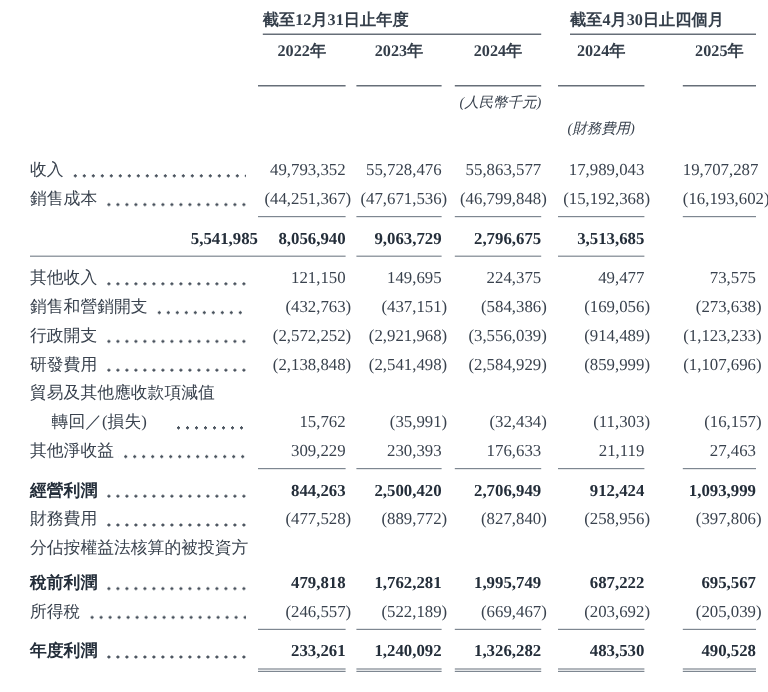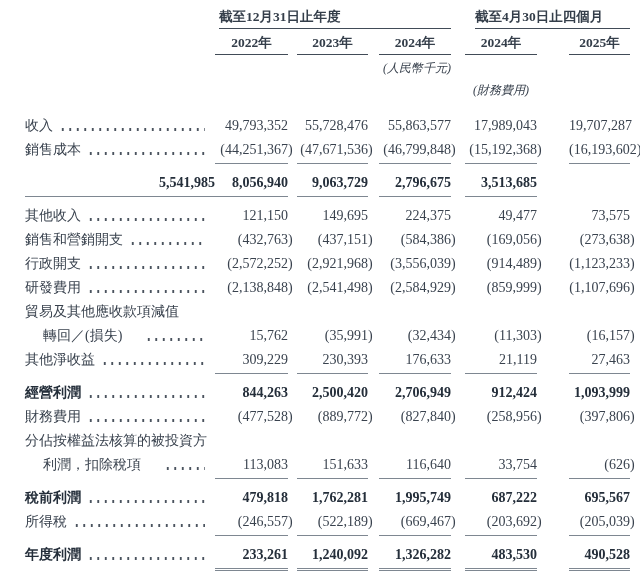--- a/index.html
+++ b/index.html
@@ -32,21 +32,21 @@
     text-align:left; font-weight:bold; font-size:13.5px; color:#343e4a;
     border-bottom:1.5px solid #414b57; padding-bottom:3px; line-height:17px;
     white-space:nowrap;
   }
   .gcell.g1 { margin-left:4px; }
   .gcell.g2 { margin-left:24px; }
 
   .yrow { padding-top:6px; }
   .ycell {
     text-align:center; font-weight:bold; font-size:13.5px; color:#343e4a;
-    border-bottom:1px solid #414b57; padding-bottom:3px; line-height:16px;
+    border-bottom:1px solid #414b57; padding-bottom:20px; line-height:16px;
     white-space:nowrap;
   }
   .note { font-style:italic; font-size:12px; color:#39424e; white-space:nowrap; }
   .unit-row { padding-top:5px; line-height:16px; }
   .unit-row .note { text-align:right; }
   .unaud-row { padding-top:7px; line-height:15px; }
   .unaud-row .note { text-align:center; }
 
   
   .tbody { margin-top:14px; }
@@ -234,31 +234,20 @@
       <div class="grid-row row">
         <div class="lab">
           <span class="lt">分佔按權益法核算的被投資方</span>
         </div>
         <div class="num"></div>
         <div class="num"></div>
         <div class="num"></div>
         <div class="num"></div>
         <div class="num"></div>
       </div>
-      <div class="grid-row row">
-        <div class="lab ind">
-          <span class="lt">利潤，扣除稅項</span>
-          <span class="dots"></span>
-        </div>
-        <div class="num rul">113,083</div>
-        <div class="num rul">151,633</div>
-        <div class="num rul">116,640</div>
-        <div class="num rul">33,754</div>
-        <div class="num rul">(626<span class="pr">)</span></div>
-      </div>
       <div class="grid-row row bold sp">
         <div class="lab">
           <span class="lt">稅前利潤</span>
           <span class="dots"></span>
         </div>
         <div class="num">479,818</div>
         <div class="num">1,762,281</div>
         <div class="num">1,995,749</div>
         <div class="num">687,222</div>
         <div class="num">695,567</div>

